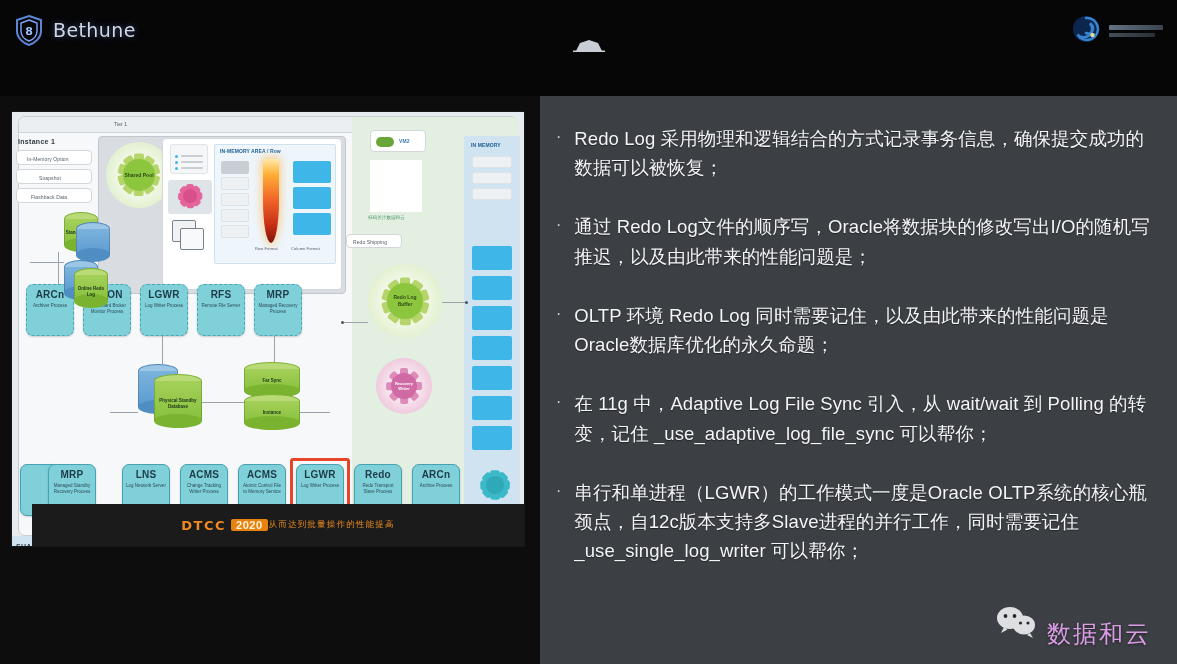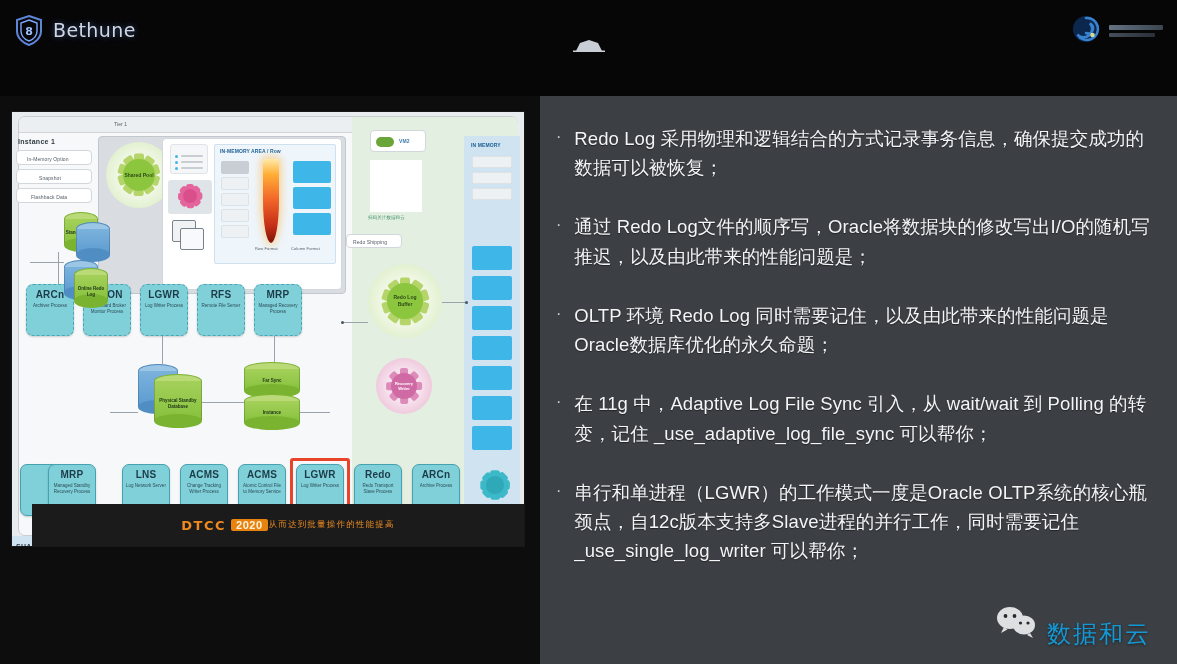--- a/index.html
+++ b/index.html
@@ -252,21 +252,21 @@
     text-shadow:0 1px 1px rgba(0,0,0,.45);
   }
 
   
   #watermark {
     position:absolute; right:26px; bottom:14px;
     display:flex; align-items:center; gap:10px; z-index:9;
     opacity:.88;
   }
   #wm-text {
-    color:#0ea5e9; font-size:24px; letter-spacing:2px;
+    color:#f0abfc; font-size:24px; letter-spacing:2px;
     text-shadow:0 1px 3px rgba(0,0,0,.6);
     margin-top:20px;
   }
 </style>
 </head>
 <body>
 
 <div id="slide">
 
   <div id="body-bg"></div>

